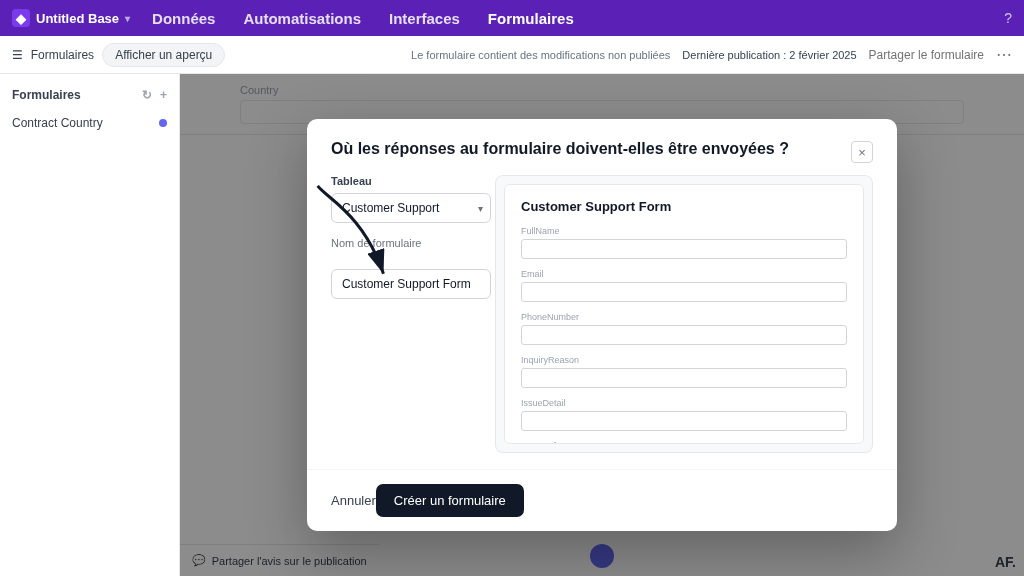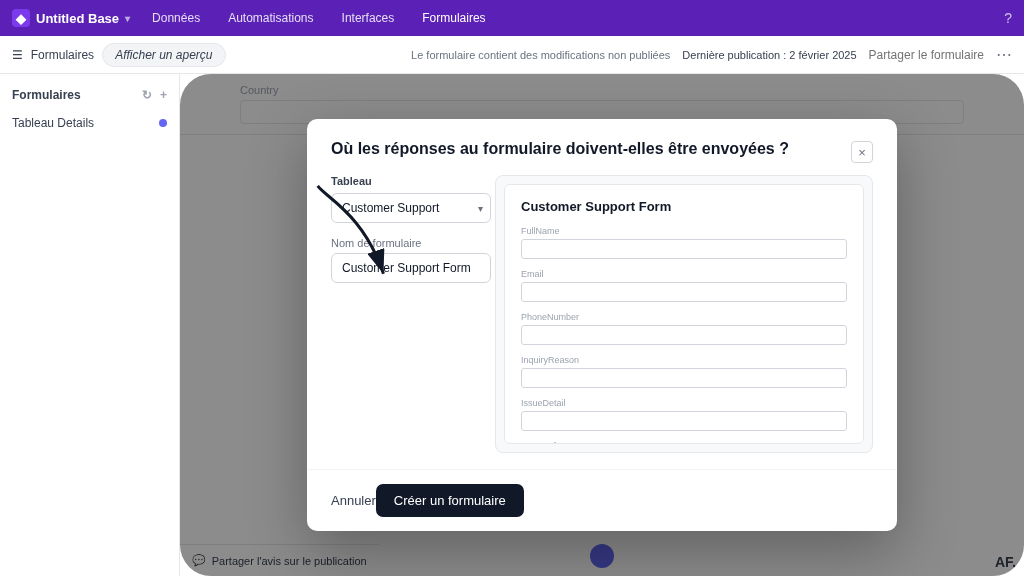--- a/index.html
+++ b/index.html
@@ -23,23 +23,24 @@
       gap: 6px;
     }
     .nav-brand-dot {
       width: 18px; height: 18px;
       background: #7c3aed;
       border-radius: 4px;
       display: inline-flex; align-items: center; justify-content: center;
     }
     .nav-item {
       color: rgba(255,255,255,0.85);
-      font-size: 12px;
+      font-size: 15px;
       cursor: pointer;
       padding: 2px 6px;
+      font-weight: bold;
     }
     .nav-item.active { color: white; }
     .nav-spacer { flex: 1; }
     .nav-icon { color: rgba(255,255,255,0.7); font-size: 14px; cursor: pointer; }
 
     
     .sub-nav {
       background: white;
       height: 38px;
       display: flex;
@@ -56,21 +57,20 @@
       display: flex; align-items: center; gap: 4px;
     }
     .sub-nav-preview {
       background: #f3f4f6;
       border-radius: 14px;
       padding: 4px 12px;
       font-size: 12px;
       color: #374151;
       cursor: pointer;
       border: 1px solid #e5e7eb;
-      font-style: italic;
     }
     .sub-nav-right {
       display: flex; align-items: center; gap: 12px;
       font-size: 11px; color: #6b7280;
     }
     .sub-nav-right .unpublished { color: #6b7280; }
     .sub-nav-right .pub-date { color: #374151; font-weight: 500; }
     .sub-nav-share { color: #737373; font-weight: 500; cursor: pointer; font-size: 12px; }
     .sub-nav-dots { font-size: 16px; cursor: pointer; color: #6b7280; }
 
@@ -113,21 +113,20 @@
     }
     .bg-form-label { font-size: 11px; color: #9ca3af; margin-bottom: 4px; }
 
     
     .overlay {
       position: absolute;
       top: 0; left: 0; right: 0; bottom: 0;
       background: rgba(0,0,0,0.45);
       display: flex; align-items: center; justify-content: center;
       z-index: 10;
-      border-radius: 31px;
     }
 
     
     .dialog {
       background: white;
       border-radius: 10px;
       width: 590px;
       box-shadow: 0 20px 60px rgba(0,0,0,0.3);
       overflow: hidden;
       position: relative;
@@ -178,21 +177,21 @@
       font-size: 12px; color: #111827;
       background: white;
       cursor: pointer;
       appearance: none;
     }
     .form-select-arrow {
       position: absolute; right: 8px; top: 50%; transform: translateY(-50%);
       font-size: 10px; color: #6b7280; pointer-events: none;
     }
     .form-input-label {
-      font-size: 11px; color: #6b7280; margin-bottom: 4px;
+      font-size: 11px; color: #6b7280; margin-bottom: 20px;
     }
     .form-input {
       width: 100%;
       border: 1px solid #d1d5db;
       border-radius: 6px;
       padding: 7px 10px;
       font-size: 12px; color: #111827;
       background: white;
     }
 
@@ -331,21 +330,21 @@
 
   <aside class="sidebar">
     <div class="sidebar-header">
       <span>Formulaires</span>
       <div class="sidebar-header-icons">
         <span>↻</span>
         <span>+</span>
       </div>
     </div>
     <div class="sidebar-item">
-      <span>Tableau Details</span>
+      <span>Contract Country</span>
       <span class="sidebar-dot"></span>
     </div>
   </aside>
 
   <div class="content-area">
 
     <div style="background:white; height:100%;">
       <div class="bg-form-row">
         <div class="bg-form-label">Country</div>
         <div style="height:24px; border:1px solid #e5e7eb; border-radius:4px; background:white;"></div>

